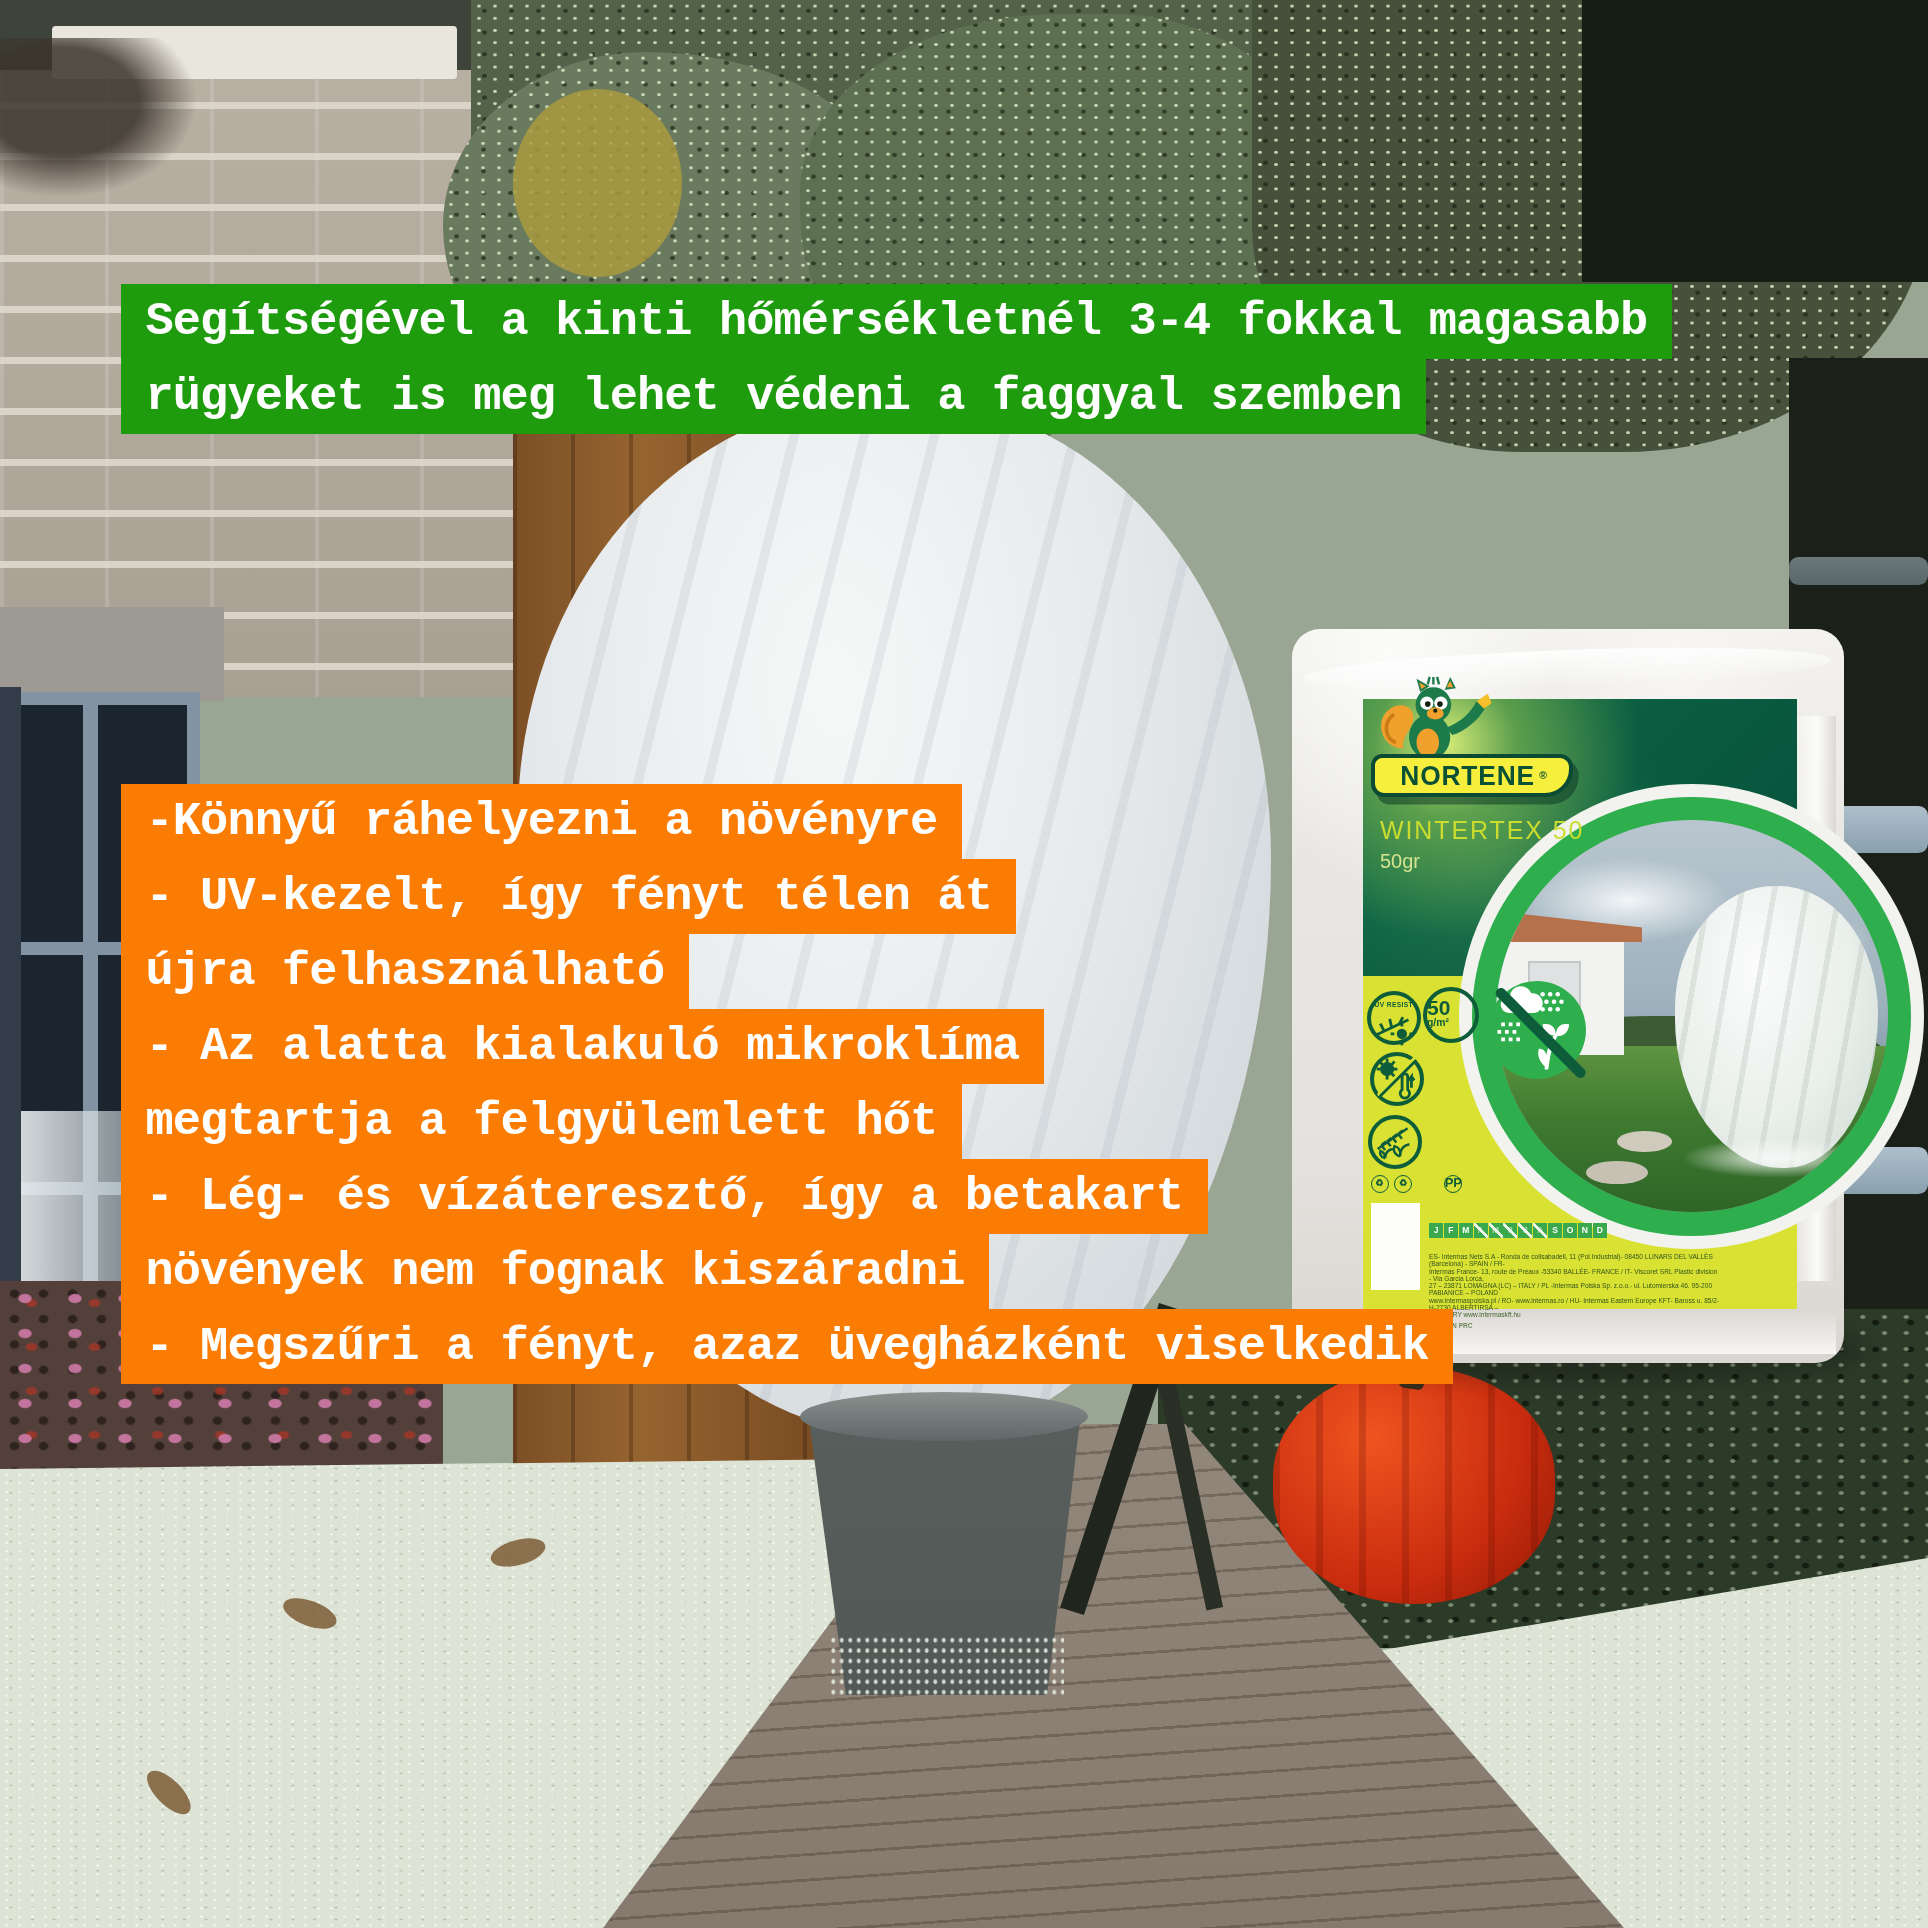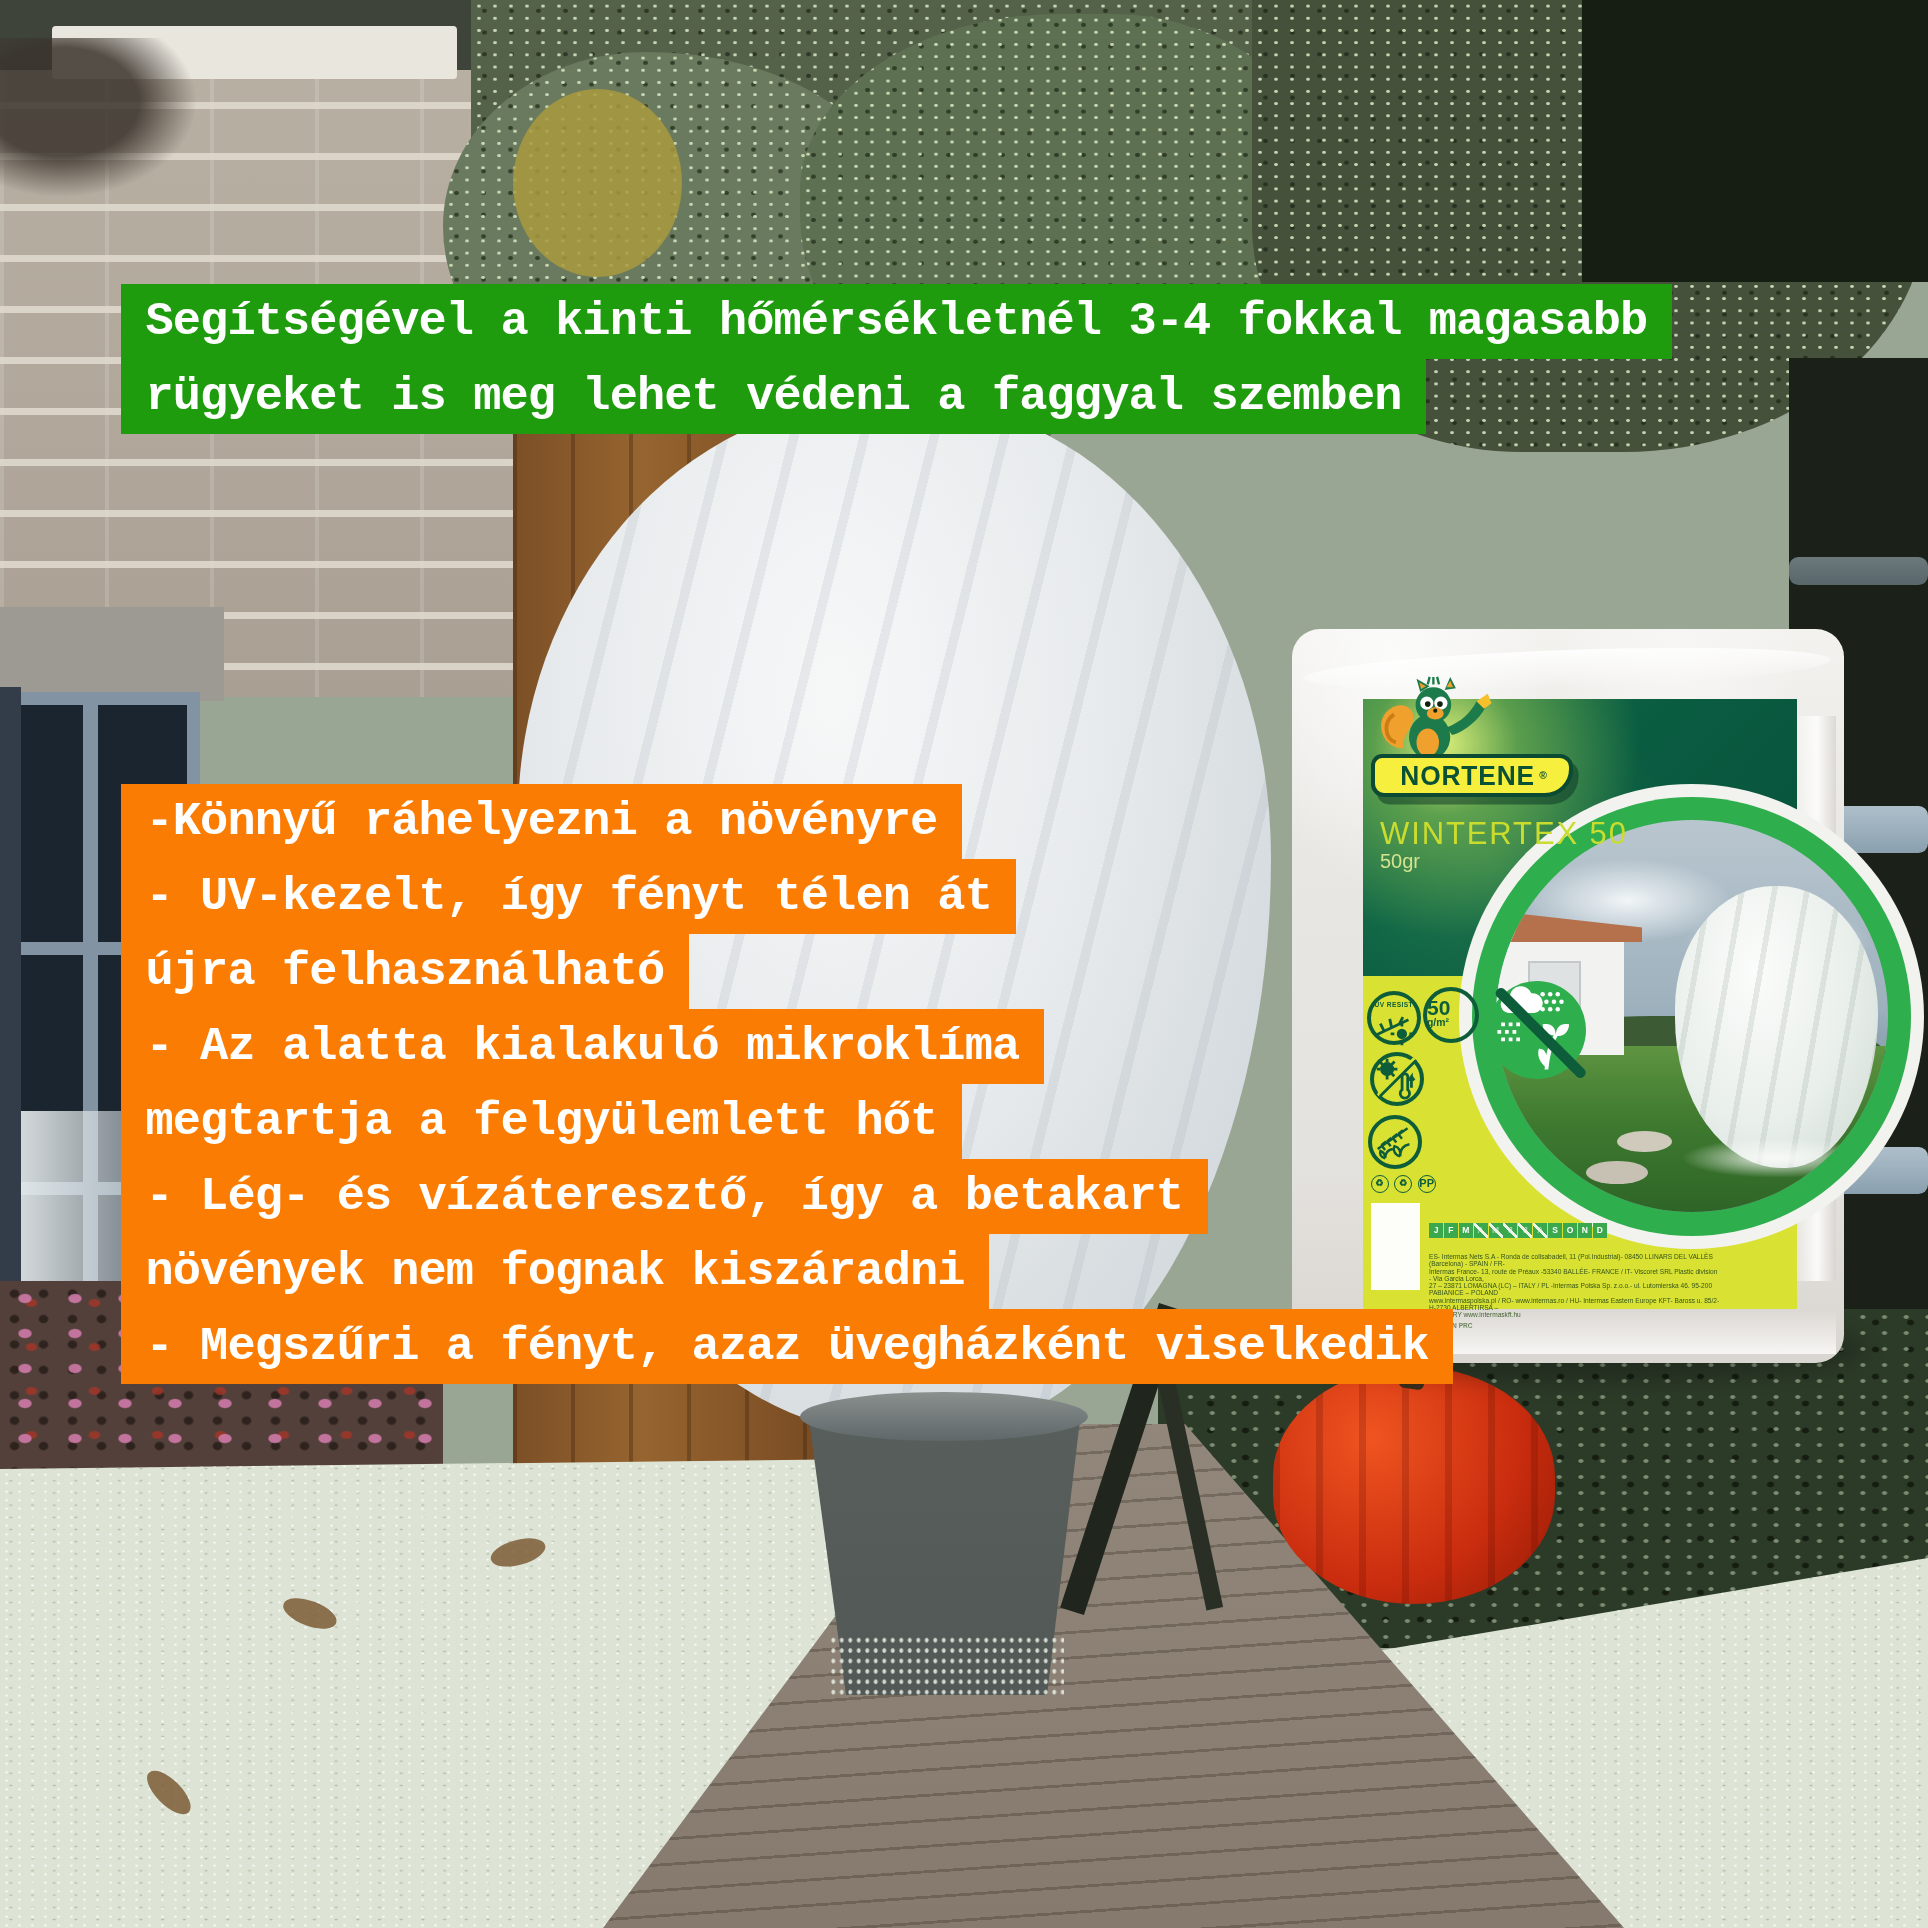--- a/index.html
+++ b/index.html
@@ -148,36 +148,36 @@
   .pc-stone1{left:121px;top:311px;width:55px;height:21px;border-radius:50%;background:#cfcabb;}
   .pc-stone2{left:90px;top:341px;width:62px;height:22.6px;border-radius:50%;background:#c6c1b2;}
   .badge-rain{left:125px;top:282px;width:98px;height:98px;border-radius:50%;background:#2fae4e;}
 
   .squirrel{left:7.5px;top:-24.5px;width:151px;height:90px;}
   .logo{left:7.5px;top:55px;width:202px;height:43px;background:#f7ef3e;
     border:4.7px solid #0b4a33;border-radius:11.3px 13px 28px 13px;box-sizing:border-box;
     box-shadow:5.6px 7.5px 0 rgba(8,50,35,.5);display:flex;align-items:center;justify-content:center;}
   .logo-text{color:#0b5136;font-weight:bold;font-size:28px;letter-spacing:0.9px;transform:scaleX(.94);white-space:nowrap;}
   .logo-reg{color:#0b5136;font-size:10.4px;vertical-align:super;font-weight:bold;}
-  .wintertex{left:17px;top:117px;font-size:31px;letter-spacing:1.9px;color:#cadd2f;font-weight:normal;white-space:nowrap;}
+  .wintertex{left:17px;top:117px;font-size:25px;letter-spacing:1.9px;color:#cadd2f;font-weight:normal;white-space:nowrap;}
   .gr50{left:17px;top:151px;font-size:20px;color:#d4e38f;}
 
   .picon{border:4.7px solid #0e5d3a;border-radius:50%;box-sizing:border-box;background:rgba(0,0,0,0);}
   .icon-uv{left:3.8px;top:292px;width:54px;height:54px;}
   .icon-gsm{left:60px;top:288px;width:56px;height:56px;color:#0e5d3a;text-align:left;}
   .icon-gsm .v{display:block;font-weight:bold;font-size:21px;line-height:21px;margin-top:5.6px;}
   .icon-gsm .u{display:block;font-size:10.4px;line-height:10.4px;font-weight:bold;}
   .icon-thermo{left:6.6px;top:353px;width:54px;height:54px;}
   .icon-net{left:4.7px;top:416px;width:54px;height:54px;}
   .uv-label{position:absolute;left:0;top:5.6px;width:100%;text-align:center;
     font-size:6.6px;font-weight:bold;color:#0e5d3a;letter-spacing:0.4px;}
   .recyc{left:7.5px;top:476px;width:113px;height:19px;display:flex;gap:5.6px;color:#0e5d3a;}
   .recyc .r{width:18px;height:18px;border:1.9px solid #0e5d3a;border-radius:50%;box-sizing:border-box;
     font-size:9.4px;line-height:14px;text-align:center;font-weight:bold;}
-  .recyc .r.pp{font-size:11px;}
+  .recyc .r.pp{font-size:13px;margin-left:26px;}
   .barcode{left:7.5px;top:504px;width:49px;height:87px;background:#fdfdf9;}
   .months{left:66px;top:524px;display:flex;gap:0.9px;}
   .month{width:14px;height:15px;background:#3aa84c;color:#fff;font-size:8.5px;font-weight:bold;
     text-align:center;line-height:15px;position:relative;}
   .month.crossed span{opacity:.5;}
   .month.crossed::after{content:"";position:absolute;left:0;top:0;width:100%;height:100%;
     background:linear-gradient(45deg, rgba(0,0,0,0) 42%, #eef3ea 42%, #eef3ea 58%, rgba(0,0,0,0) 58%);}
   .fineprint{left:66px;top:554px;width:292px;color:#33531c;font-size:6.6px;line-height:7.3px;}
   .madein{margin-top:3.8px;font-weight:bold;}
 

